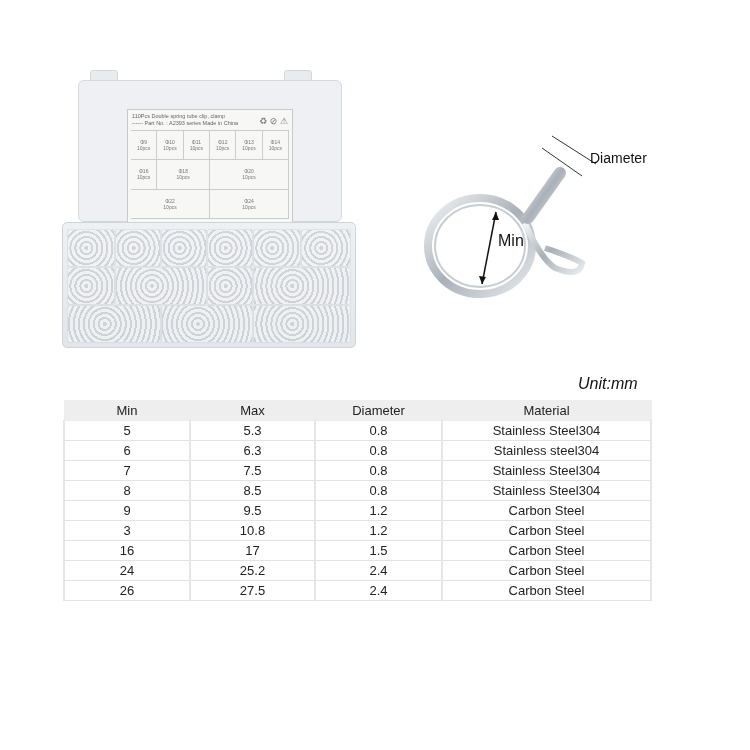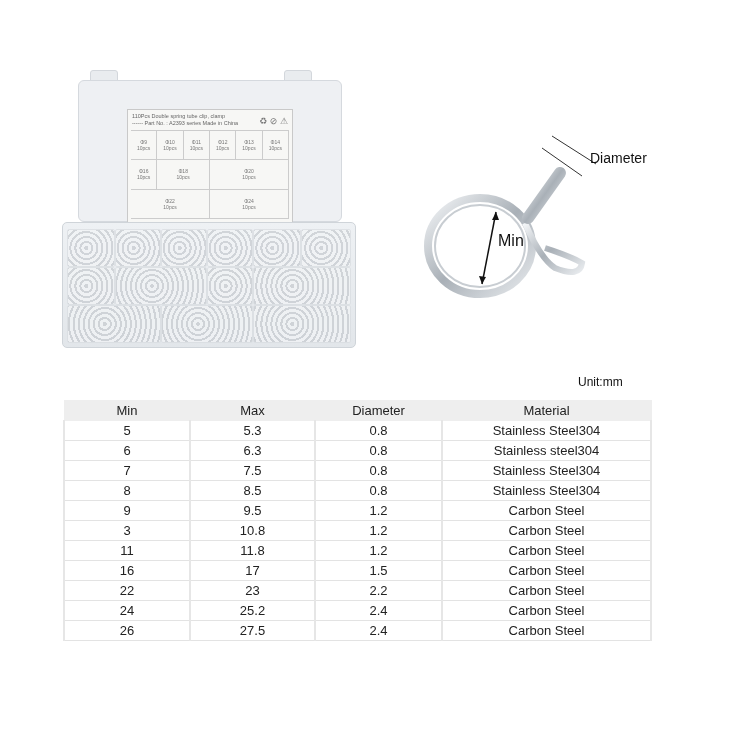--- a/index.html
+++ b/index.html
@@ -9,21 +9,21 @@
   .tab{position:absolute;top:0;width:26px;height:18px;background:#e9ecef;border:1px solid #d3d7dc;border-radius:3px 3px 0 0;}
   .label{position:absolute;left:48px;top:28px;width:166px;height:114px;background:#f7f7f5;border:1px solid #c9c9c9;font-size:5.5px;color:#666;box-sizing:border-box;padding:3px 4px;}
   .label .t{line-height:7px;}
   .label .icons{position:absolute;right:4px;top:6px;font-size:9px;color:#777;}
   .grid{position:absolute;left:3px;right:3px;top:20px;bottom:3px;display:grid;grid-template-columns:repeat(6,1fr);grid-template-rows:repeat(3,1fr);border-top:1px solid #ccc;}
   .cell{border-right:1px solid #ccc;border-bottom:1px solid #ccc;font-size:5px;text-align:center;color:#777;padding-top:8px;}
   .tray{position:absolute;left:0;top:152px;width:292px;height:124px;background:linear-gradient(#eef1f4,#e2e6ea);border:1px solid #cfd4d9;border-radius:5px;}
   .tray .comp{position:absolute;border:1px solid #d9dde1;background:repeating-radial-gradient(circle at 40% 50%,#c8ccd1 0 2px,#f2f4f6 2px 5px);opacity:.75;border-radius:2px;}
   .clip{position:absolute;left:420px;top:128px;width:200px;height:180px;}
   .ann{position:absolute;font-size:14px;color:#111;}
-  .unit{position:absolute;left:578px;top:375px;font-size:12px;color:#111;}
+  .unit{position:absolute;left:578px;top:375px;font-size:16px;color:#111;font-style:italic;}
   table{position:absolute;left:63px;top:400px;width:589px;border-collapse:collapse;font-size:13px;}
   th,td{border:1px solid #e3e3e3;height:19px;padding:0;text-align:center;font-weight:normal;color:#222;}
   th{background:#eeeeee;border-color:#eeeeee;}
   td{border-left:2px solid #e6e6e6;border-right:2px solid #e6e6e6;}
 </style>
 </head>
 <body>
 
 <div class="box">
   <div class="tab" style="left:28px"></div>
@@ -173,38 +173,26 @@
         <td>1.2</td>
         <td>Carbon Steel</td>
       </tr>
       <tr>
         <td>3</td>
         <td>10.8</td>
         <td>1.2</td>
         <td>Carbon Steel</td>
       </tr>
       <tr>
-        <td>11</td>
-        <td>11.8</td>
-        <td>1.2</td>
-        <td>Carbon Steel</td>
-      </tr>
-      <tr>
         <td>16</td>
         <td>17</td>
         <td>1.5</td>
         <td>Carbon Steel</td>
       </tr>
       <tr>
-        <td>22</td>
-        <td>23</td>
-        <td>2.2</td>
-        <td>Carbon Steel</td>
-      </tr>
-      <tr>
         <td>24</td>
         <td>25.2</td>
         <td>2.4</td>
         <td>Carbon Steel</td>
       </tr>
       <tr>
         <td>26</td>
         <td>27.5</td>
         <td>2.4</td>
         <td>Carbon Steel</td>

